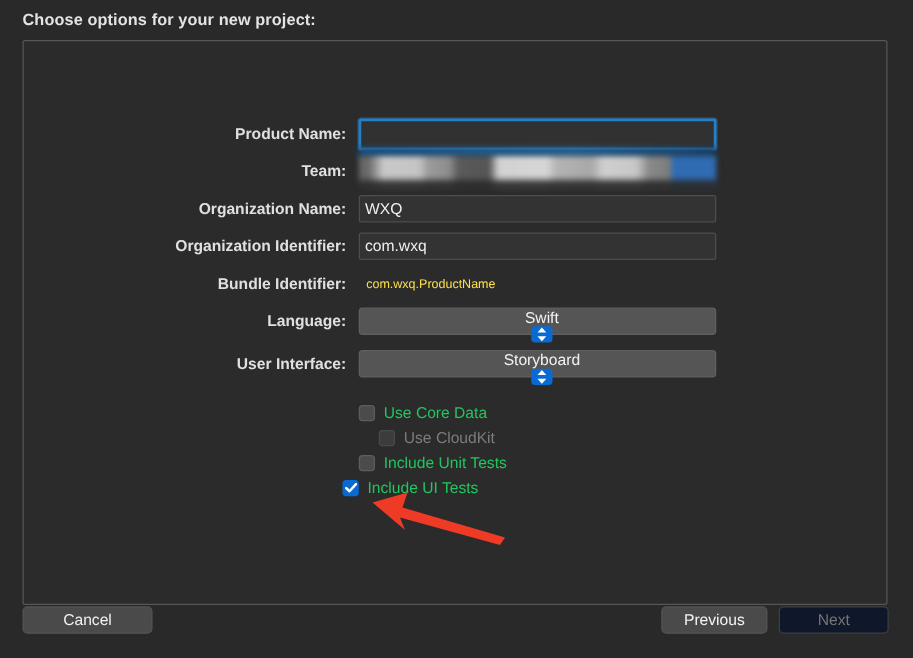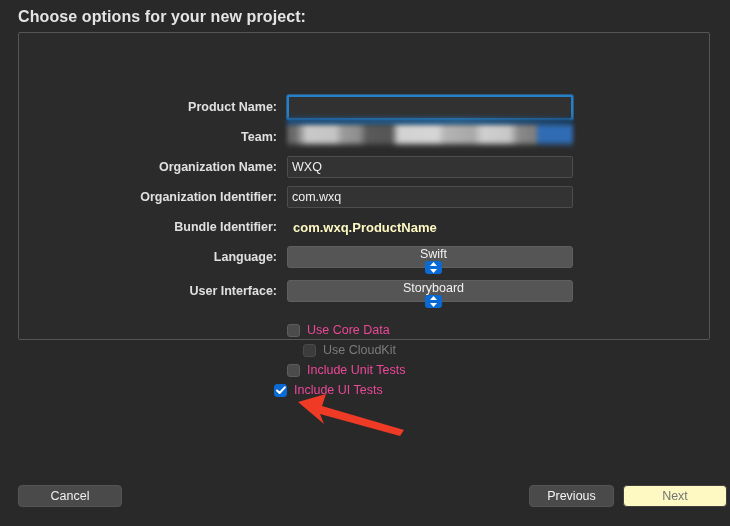--- a/index.html
+++ b/index.html
@@ -6,27 +6,27 @@
   html, body {
     width: 730px; height: 526px;
     background: #292929;
     font-family: "Liberation Sans", sans-serif;
     overflow: hidden;
   }
   #root { position: relative; width: 730px; height: 526px; }
 
   .dialog-title {
     position: absolute; left: 18px; top: 8px;
-    font-size: 16px; font-weight: bold; color: #e4e4e4;
+    font-size: 13px; font-weight: bold; color: #e4e4e4;
     letter-spacing: 0.1px;
   }
 
   .panel {
     position: absolute; left: 18px; top: 32px;
-    width: 692px; height: 308px;
+    width: 692px; height: 452px;
     background: #2b2b2b;
     border: 1px solid #565656;
     border-radius: 2px;
   }
 
   .form { position: absolute; left: 0; top: 0; width: 100%; }
 
   .row {
     position: absolute; left: 0; width: 100%;
     height: 24px; display: flex; align-items: center;
@@ -47,22 +47,22 @@
     font-size: 12.5px; color: #efefef;
   }
   .field.focused {
     background: #313131;
     border: 2px solid #2480c8;
     box-shadow: 0 0 0 1px rgba(40,130,205,0.55);
     height: 25px;
   }
   .field-text { font-size: 12.5px; color: #efefef; }
   .static-text {
-    font-size: 13px; color: #fef9c3; padding-left: 6px;
-    display: flex; align-items: center; height: 22px; font-weight: bold;
+    font-size: 10px; color: #fde047; padding-left: 6px;
+    display: flex; align-items: center; height: 22px;
   }
 
   
   .redacted {
     position: relative; width: 286px; height: 25px;
     overflow: hidden; border-radius: 2px;
     background: linear-gradient(90deg,
       #636363 0px, #6b6b6b 8px,
       #c9c9c9 20px, #c4c4c4 48px,
       #9a9a9a 56px, #8e8e8e 72px,
@@ -112,41 +112,41 @@
     width: 13px; height: 13px; border-radius: 3px;
     background: #4b4b4b; border: 1px solid #5d5d5d;
     flex: 0 0 auto;
   }
   .cbox.checked {
     background: #0a6ad4; border-color: #0a6ad4;
     display: flex; align-items: center; justify-content: center;
   }
   .cbox.disabled { background: #3c3c3c; border-color: #4a4a4a; }
   .cblabel {
-    margin-left: 7px; font-size: 12.5px; color: #ec4899;
+    margin-left: 7px; font-size: 12.5px; color: #22c55e;
     white-space: nowrap;
   }
   .cblabel.disabled { color: #7c7c7c; }
 
   
   .arrow { position: absolute; left: 296px; top: 392px; pointer-events: none; }
 
   
   .btn {
     position: absolute; height: 22px;
     border-radius: 4px; display: flex;
     align-items: center; justify-content: center;
     font-size: 12.5px;
   }
   .btn-cancel { left: 18px; top: 485px; width: 104px;
     background: #4a4a4a; border: 1px solid #545454; color: #f0f0f0; }
   .btn-prev { left: 529px; top: 485px; width: 85px;
     background: #4a4a4a; border: 1px solid #545454; color: #f4f4f4; }
-  .btn-next { left: 623px; top: 485px; width: 104px;
-    background: #fef9c3; border: 1px solid #3f3f3f; color: #757575; }
+  .btn-next { left: 623px; top: 485px; width: 88px;
+    background: #0f172a; border: 1px solid #3f3f3f; color: #757575; }
 </style>
 </head>
 <body>
 
 <div id="root">
 
   <div class="dialog-title">Choose options for your new project:</div>
 
   <div class="panel">
     <div class="form">

